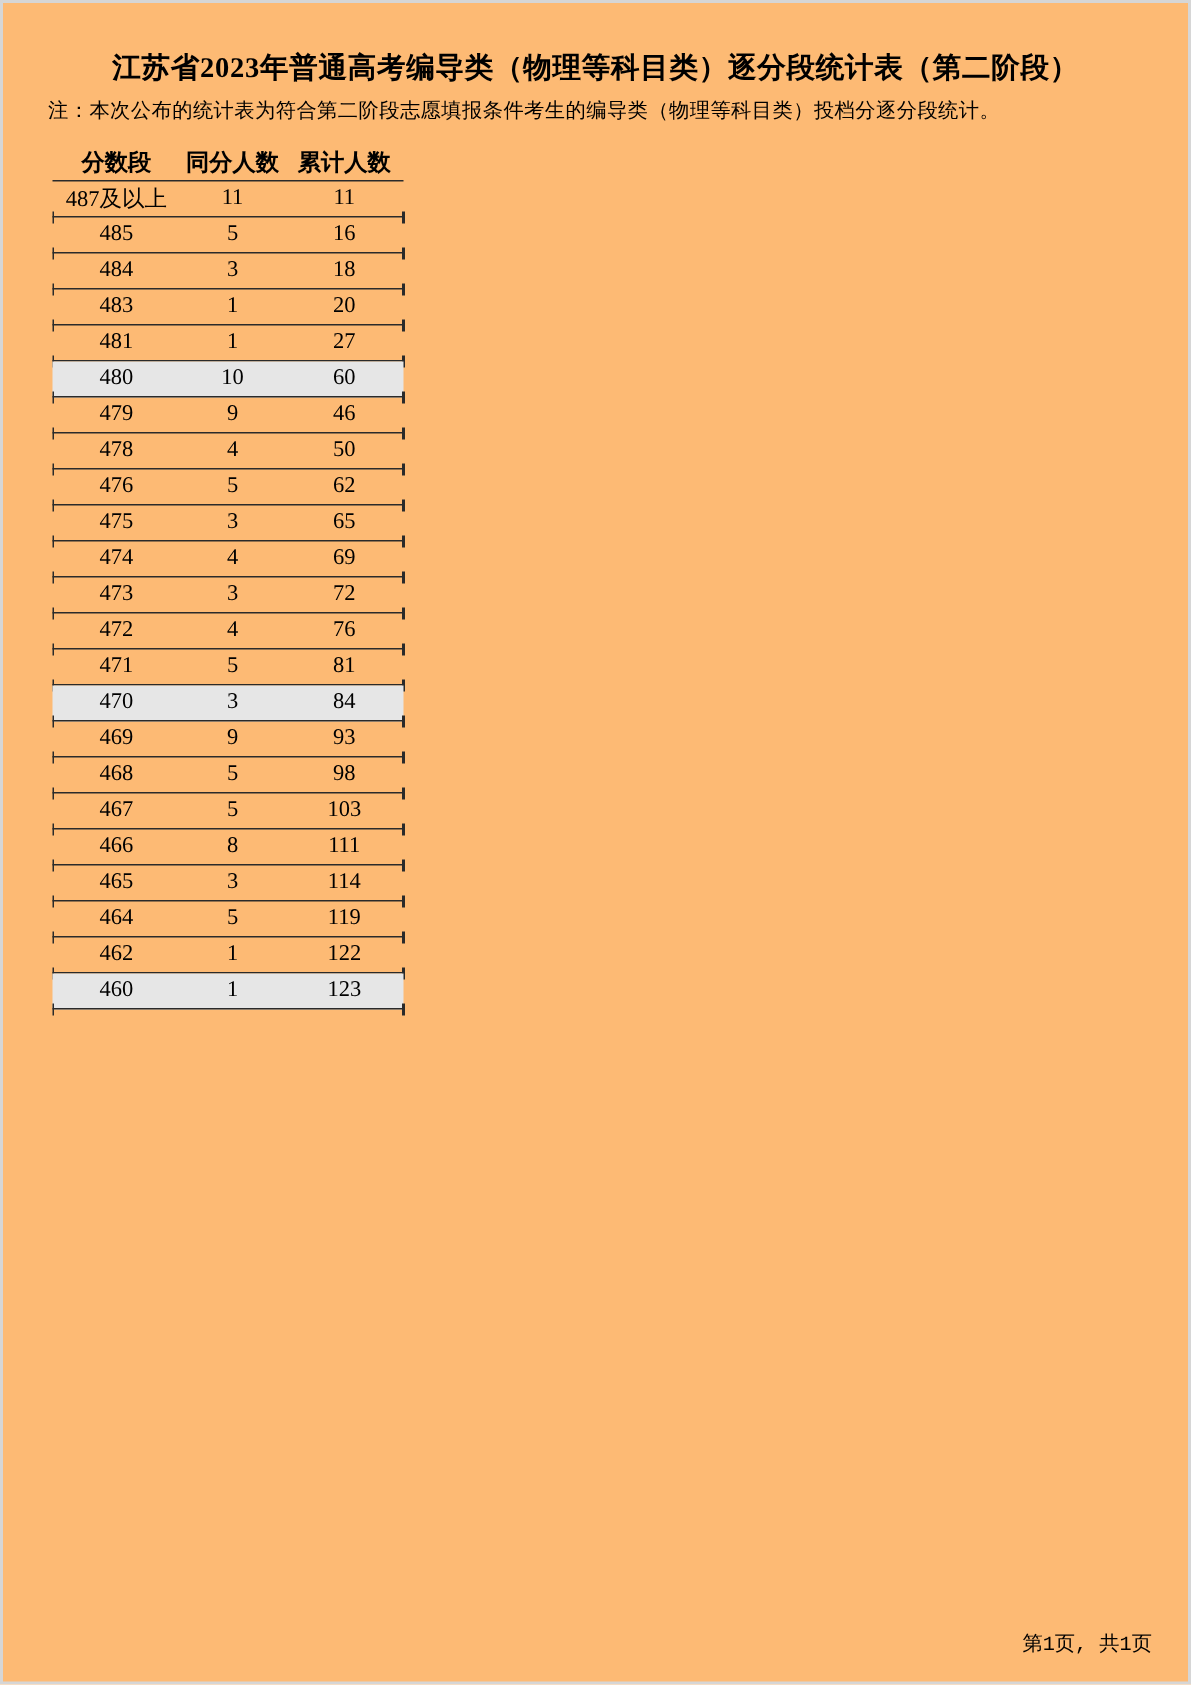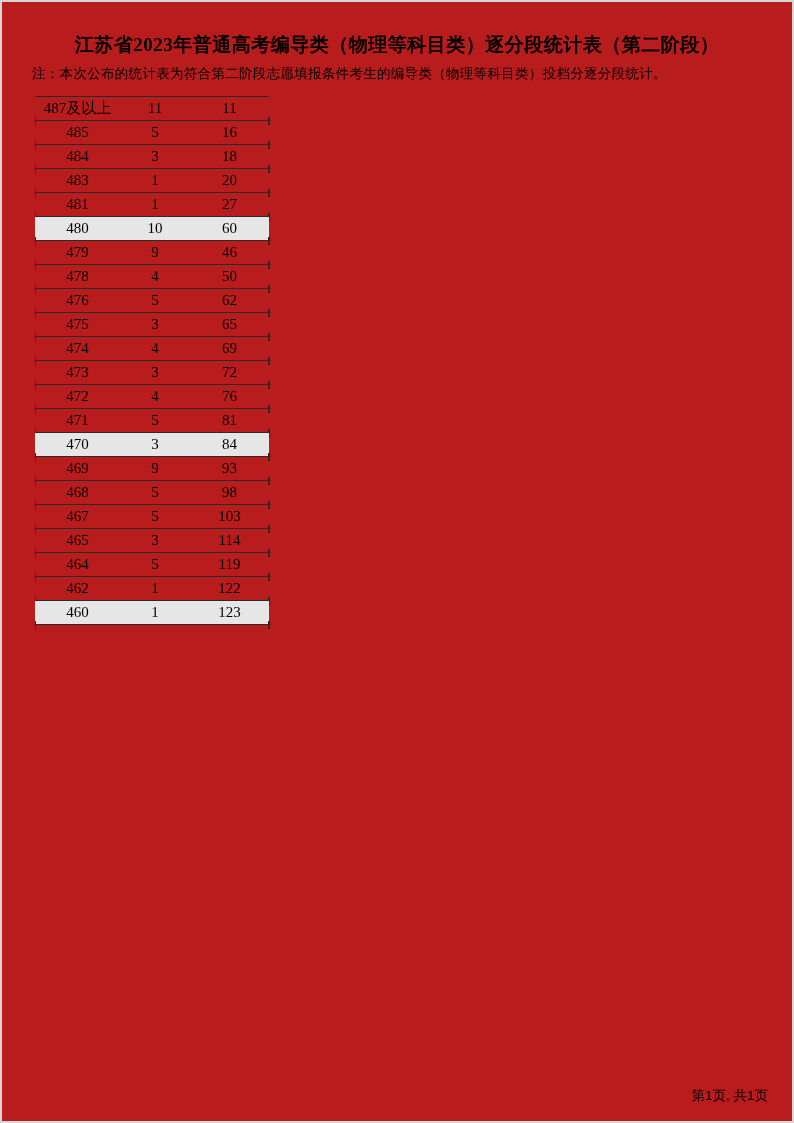--- a/index.html
+++ b/index.html
@@ -5,21 +5,21 @@
   * { margin: 0; padding: 0; box-sizing: border-box; }
   html, body { background: #ffffff; }
   body {
     font-family: "Liberation Serif", "DejaVu Serif", serif;
     color: #000;
   }
   .page {
     position: relative;
     width: 794px;
     height: 1123px;
-    background: #b91c1c;
+    background: #fdba74;
     border: 2px solid #d6d6d6;
     overflow: hidden;
   }
   .doc-title {
     margin-top: 30px;
     text-align: center;
     font-size: 19px;
     font-weight: bold;
     letter-spacing: 0.5px;
   }
@@ -66,33 +66,38 @@
   }
   .trow::before { left: -0.5px; }
   .trow::after { right: -0.5px; }
   .cell-score { font-weight: normal; }
   .cell-num { font-weight: normal; }
   .page-footer {
     position: absolute;
     right: 24px;
     bottom: 16px;
     font-size: 13.5px;
-    font-family: Liberation Sans, sans-serif;
+    font-family: Liberation Mono, monospace;
   }
 </style>
 </head>
 <body>
 
 <div class="page">
 
   <div class="doc-title">江苏省2023年普通高考编导类（物理等科目类）逐分段统计表（第二阶段）</div>
 
   <div class="doc-note">注：本次公布的统计表为符合第二阶段志愿填报条件考生的编导类（物理等科目类）投档分逐分段统计。</div>
 
   <div class="score-table">
+    <div class="thead">
+      <div class="th">分数段</div>
+      <div class="th">同分人数</div>
+      <div class="th">累计人数</div>
+    </div>
     <div class="tbody">
         <div class="trow">
           <div class="cell-score">487及以上</div>
           <div class="cell-num">11</div>
           <div class="cell-num">11</div>
         </div>
         <div class="trow">
           <div class="cell-score">485</div>
           <div class="cell-num">5</div>
           <div class="cell-num">16</div>
@@ -171,20 +176,25 @@
           <div class="cell-score">468</div>
           <div class="cell-num">5</div>
           <div class="cell-num">98</div>
         </div>
         <div class="trow">
           <div class="cell-score">467</div>
           <div class="cell-num">5</div>
           <div class="cell-num">103</div>
         </div>
         <div class="trow">
+          <div class="cell-score">466</div>
+          <div class="cell-num">8</div>
+          <div class="cell-num">111</div>
+        </div>
+        <div class="trow">
           <div class="cell-score">465</div>
           <div class="cell-num">3</div>
           <div class="cell-num">114</div>
         </div>
         <div class="trow">
           <div class="cell-score">464</div>
           <div class="cell-num">5</div>
           <div class="cell-num">119</div>
         </div>
         <div class="trow">

